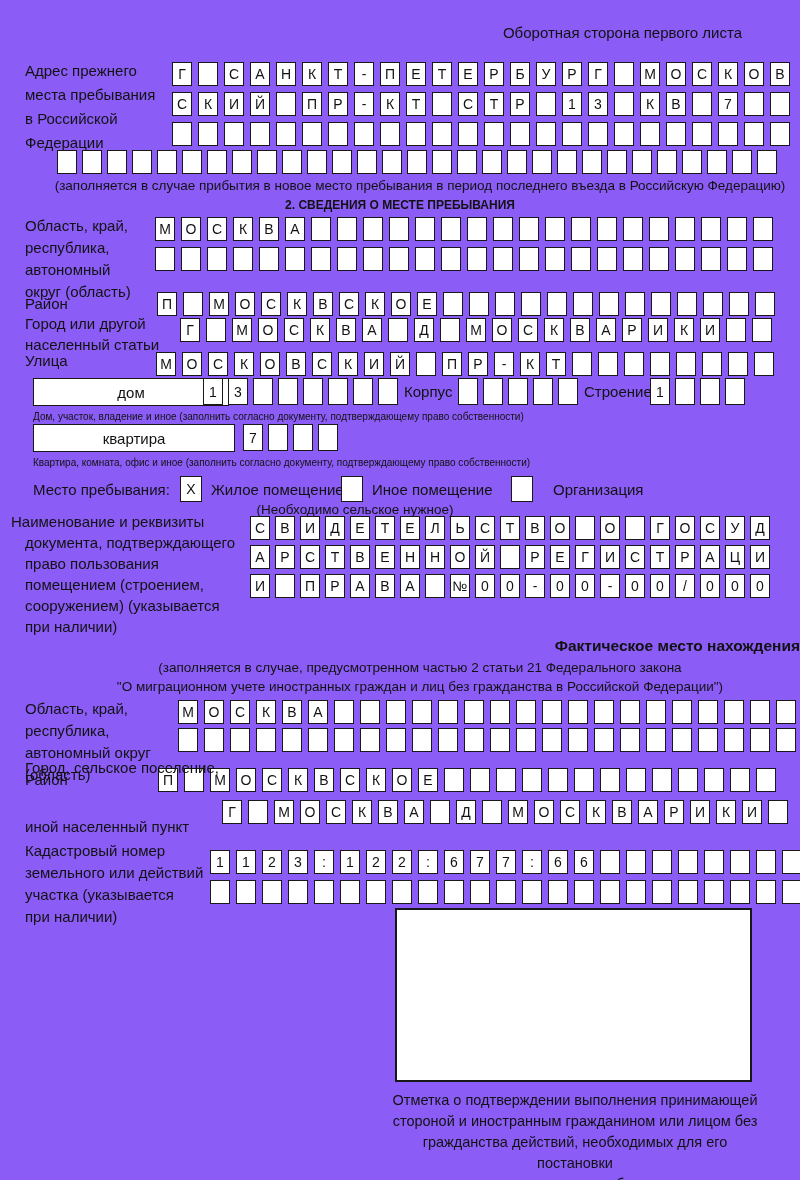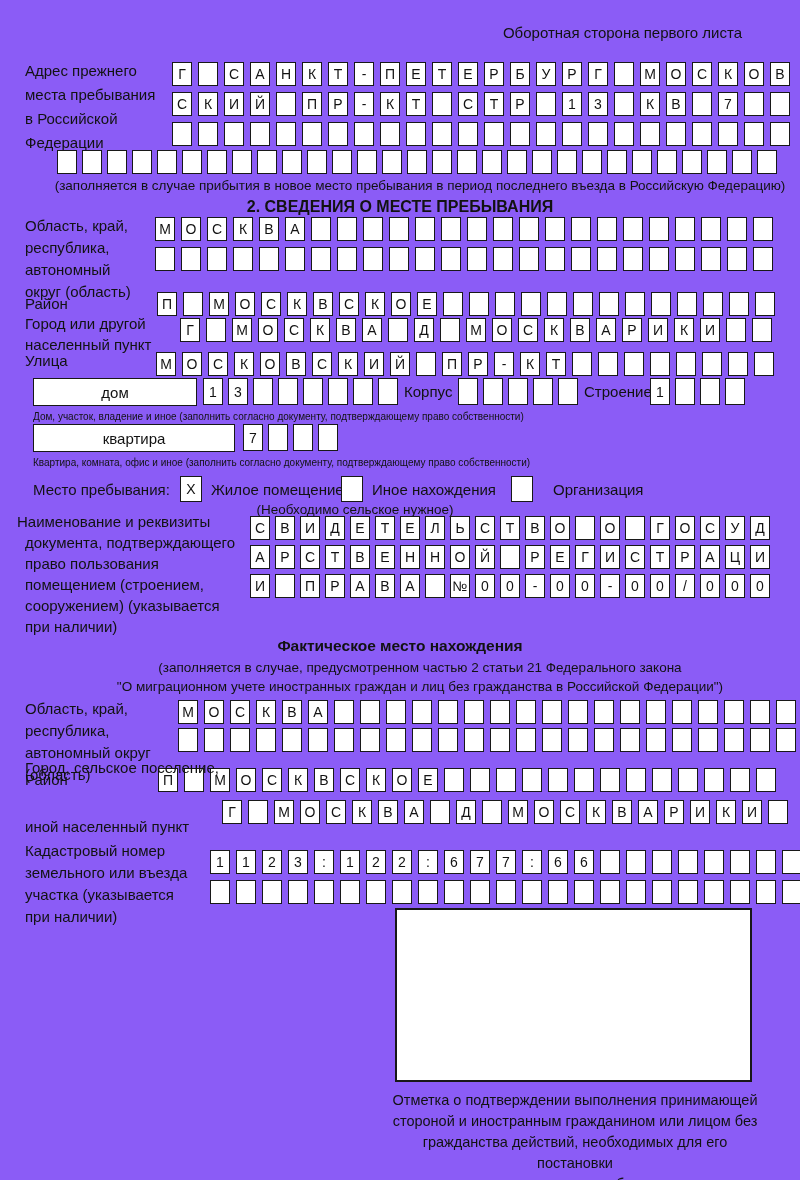--- a/index.html
+++ b/index.html
@@ -141,21 +141,21 @@
       <span class="cell"></span>
       <span class="cell"></span>
       <span class="cell"></span>
       <span class="cell"></span>
       <span class="cell"></span>
       <span class="cell"></span>
     </div>
 
   <div class="abs note center" style="top:178px;">(заполняется в случае прибытия в новое место пребывания в период последнего въезда в Российскую Федерацию)</div>
 
-  <div class="abs center b" style="top:198px;font-size:16px;">2. СВЕДЕНИЯ О МЕСТЕ ПРЕБЫВАНИЯ</div>
+  <div class="abs center b" style="top:198px;font-size:12px;">2. СВЕДЕНИЯ О МЕСТЕ ПРЕБЫВАНИЯ</div>
 
   <div class="abs lab" style="left:25px;top:215px;">Область, край,</div>
   <div class="abs lab" style="left:25px;top:237px;">республика,</div>
   <div class="abs lab" style="left:25px;top:259px;">автономный</div>
   <div class="abs lab" style="left:25px;top:281px;">округ (область)</div>
   <div class="abs boxes" style="left:155px;top:217px;">
       <span class="cell">М</span>
       <span class="cell">О</span>
       <span class="cell">С</span>
       <span class="cell">К</span>
@@ -229,21 +229,21 @@
       <span class="cell"></span>
       <span class="cell"></span>
       <span class="cell"></span>
       <span class="cell"></span>
       <span class="cell"></span>
       <span class="cell"></span>
       <span class="cell"></span>
     </div>
 
   <div class="abs lab" style="left:25px;top:313px;">Город или другой</div>
-  <div class="abs lab" style="left:25px;top:334px;">населенный пункт</div>
+  <div class="abs lab" style="left:25px;top:334px;">населенный статьи</div>
   <div class="abs boxes" style="left:180px;top:318px;">
       <span class="cell">Г</span>
       <span class="cell"></span>
       <span class="cell">М</span>
       <span class="cell">О</span>
       <span class="cell">С</span>
       <span class="cell">К</span>
       <span class="cell">В</span>
       <span class="cell">А</span>
       <span class="cell"></span>
@@ -284,21 +284,21 @@
       <span class="cell"></span>
       <span class="cell"></span>
       <span class="cell"></span>
       <span class="cell"></span>
       <span class="cell"></span>
       <span class="cell"></span>
       <span class="cell"></span>
       <span class="cell"></span>
     </div>
 
-  <div class="abs widebox" style="left:33px;top:378px;width:164px;text-align:center;">дом</div>
+  <div class="abs widebox" style="left:33px;top:378px;width:196px;text-align:center;">дом</div>
   <div class="abs boxes g5 tall" style="left:203px;top:378px;">
       <span class="cell">1</span>
       <span class="cell">3</span>
       <span class="cell"></span>
       <span class="cell"></span>
       <span class="cell"></span>
       <span class="cell"></span>
       <span class="cell"></span>
       <span class="cell"></span>
     </div>
@@ -325,26 +325,26 @@
       <span class="cell"></span>
       <span class="cell"></span>
       <span class="cell"></span>
     </div>
   <div class="abs hint" style="left:33px;top:457px;">Квартира, комната, офис и иное (заполнить согласно документу, подтверждающему право собственности)</div>
 
   <div class="abs lab" style="left:33px;top:479px;">Место пребывания:</div>
   <div class="abs chk" style="left:180px;top:476px;">X</div>
   <div class="abs lab" style="left:211px;top:479px;">Жилое помещение</div>
   <div class="abs chk" style="left:341px;top:476px;"></div>
-  <div class="abs lab" style="left:372px;top:479px;">Иное нахождения</div>
+  <div class="abs lab" style="left:372px;top:479px;">Иное помещение</div>
   <div class="abs chk" style="left:511px;top:476px;"></div>
   <div class="abs lab" style="left:553px;top:479px;">Организация</div>
   <div class="abs note" style="left:160px;top:502px;width:350px;text-align:center;">(Необходимо сельское нужное)</div>
 
-  <div class="abs lab21" style="left:17px;top:511px;">Наименование и реквизиты</div>
+  <div class="abs lab21" style="left:11px;top:511px;">Наименование и реквизиты</div>
   <div class="abs lab21" style="left:25px;top:532px;">документа, подтверждающего</div>
   <div class="abs lab21" style="left:25px;top:553px;">право пользования</div>
   <div class="abs lab21" style="left:25px;top:574px;">помещением (строением,</div>
   <div class="abs lab21" style="left:25px;top:595px;">сооружением) (указывается</div>
   <div class="abs lab21" style="left:25px;top:616px;">при наличии)</div>
   <div class="abs boxes g5" style="left:250px;top:516px;">
       <span class="cell">С</span>
       <span class="cell">В</span>
       <span class="cell">И</span>
       <span class="cell">Д</span>
@@ -406,21 +406,21 @@
       <span class="cell">0</span>
       <span class="cell">-</span>
       <span class="cell">0</span>
       <span class="cell">0</span>
       <span class="cell">/</span>
       <span class="cell">0</span>
       <span class="cell">0</span>
       <span class="cell">0</span>
     </div>
 
-  <div class="abs center b" style="top:637px;font-size:15.5px;">Фактическое место нахождения</div>
+  <div class="abs center b" style="top:637px;font-size:15.5px;text-align:right;">Фактическое место нахождения</div>
   <div class="abs note center" style="top:660px;">(заполняется в случае, предусмотренном частью 2 статьи 21 Федерального закона</div>
   <div class="abs note center" style="top:679px;">"О миграционном учете иностранных граждан и лиц без гражданства в Российской Федерации")</div>
 
   <div class="abs lab" style="left:25px;top:698px;">Область, край,</div>
   <div class="abs lab" style="left:25px;top:720px;">республика,</div>
   <div class="abs lab" style="left:25px;top:742px;">автономный округ</div>
   <div class="abs lab" style="left:25px;top:764px;">(область)</div>
   <div class="abs boxes" style="left:178px;top:700px;">
       <span class="cell">М</span>
       <span class="cell">О</span>
@@ -523,21 +523,21 @@
       <span class="cell">В</span>
       <span class="cell">А</span>
       <span class="cell">Р</span>
       <span class="cell">И</span>
       <span class="cell">К</span>
       <span class="cell">И</span>
       <span class="cell"></span>
     </div>
 
   <div class="abs lab" style="left:25px;top:840px;">Кадастровый номер</div>
-  <div class="abs lab" style="left:25px;top:862px;">земельного или въезда</div>
+  <div class="abs lab" style="left:25px;top:862px;">земельного или действий</div>
   <div class="abs lab" style="left:25px;top:884px;">участка (указывается</div>
   <div class="abs lab" style="left:25px;top:906px;">при наличии)</div>
   <div class="abs boxes" style="left:210px;top:850px;">
       <span class="cell">1</span>
       <span class="cell">1</span>
       <span class="cell">2</span>
       <span class="cell">3</span>
       <span class="cell">:</span>
       <span class="cell">1</span>
       <span class="cell">2</span>

